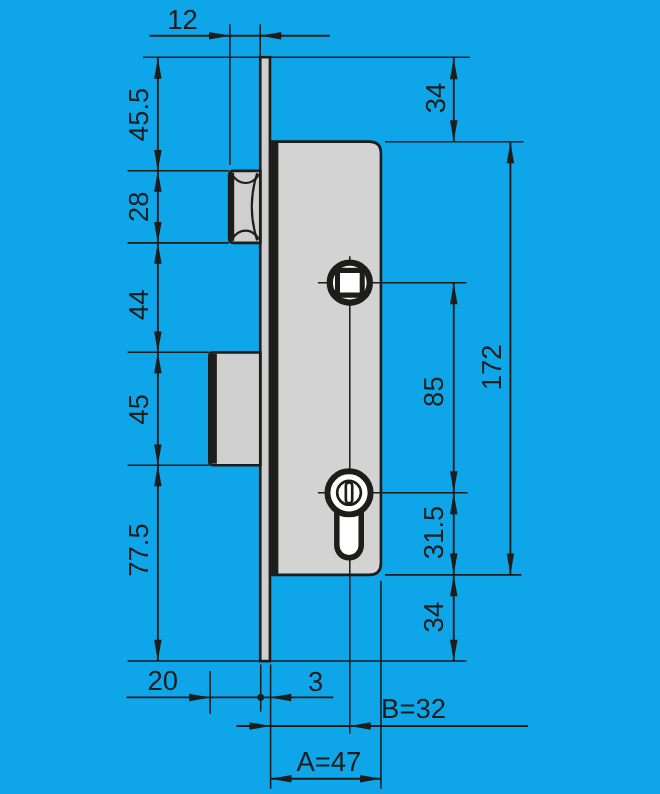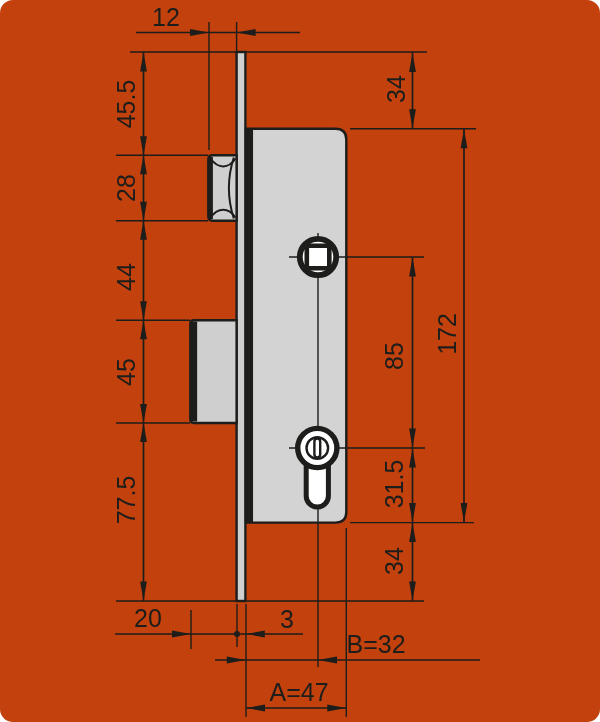--- a/index.html
+++ b/index.html
@@ -1,16 +1,16 @@
 <!DOCTYPE html>
 <html><head>
 <meta charset="utf-8">
 <style>
   html,body{margin:0;padding:0;background:#ffffff;}
-  .stage{width:600px;height:722px;background:#c2410c;overflow:hidden;border-radius:13px;}
+  .stage{width:600px;height:722px;background:#0ea5e9;overflow:hidden;}
   svg{display:block;}
   .ext{stroke:#1d1d1b;stroke-width:1.4;fill:none;}
   .dim{stroke:#1d1d1b;stroke-width:1.7;fill:none;}
   .cl{stroke:#1d1d1b;stroke-width:1.4;fill:none;}
   .part{stroke:#1d1d1b;stroke-width:2.4;}
   .partline{stroke:#1d1d1b;fill:none;}
   .arr{fill:#1d1d1b;stroke:none;}
   .dot{fill:#1d1d1b;stroke:none;}
   .lbl{font-family:"Liberation Sans","DejaVu Sans",sans-serif;font-size:25px;fill:#1d1d1b;text-anchor:middle;}
 </style>

